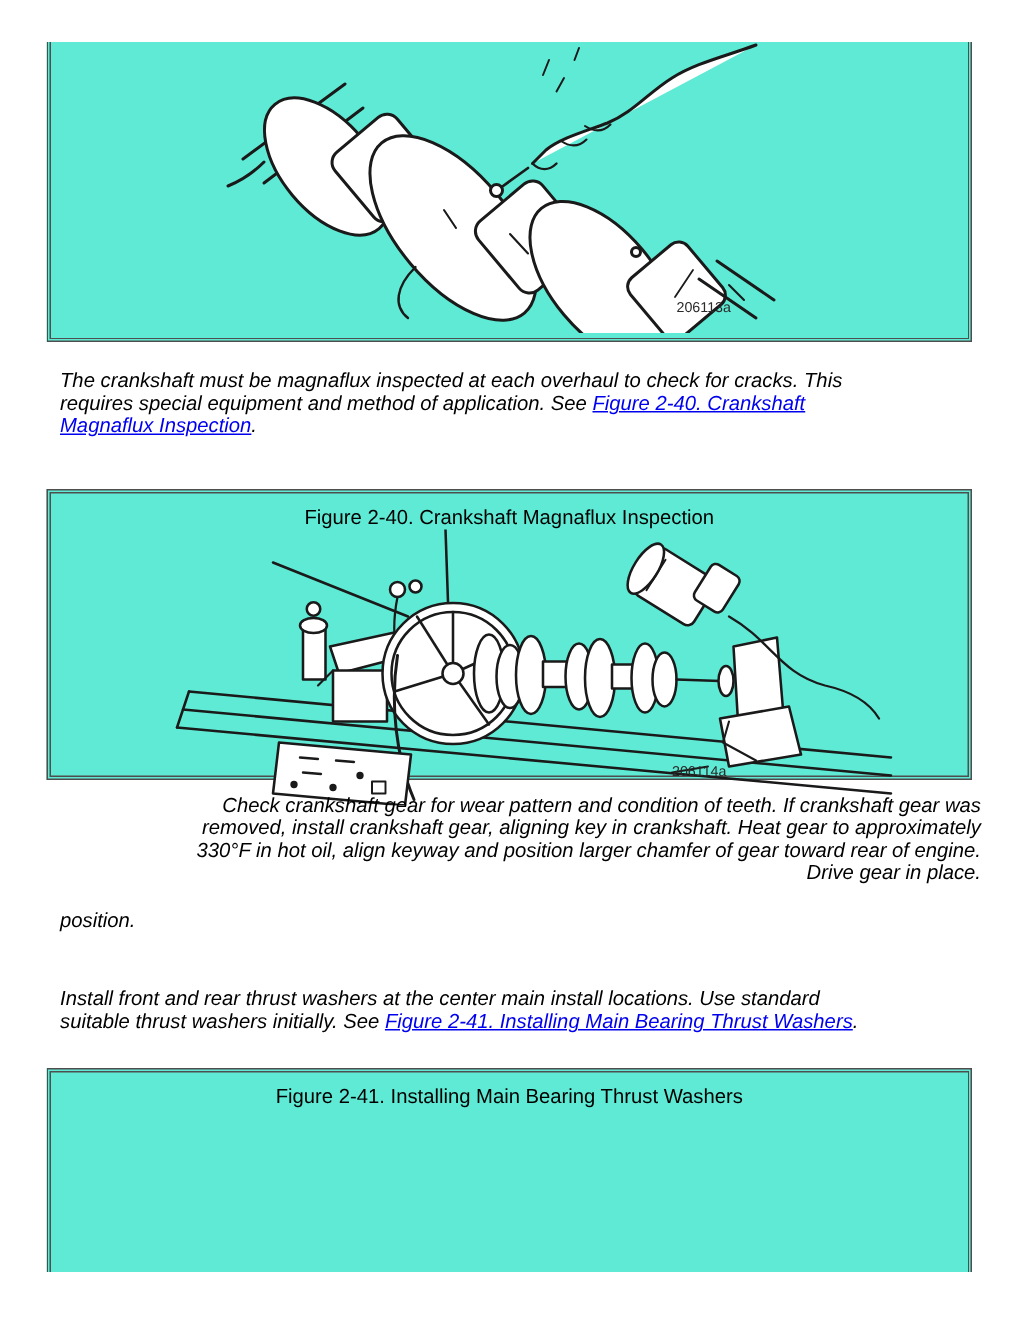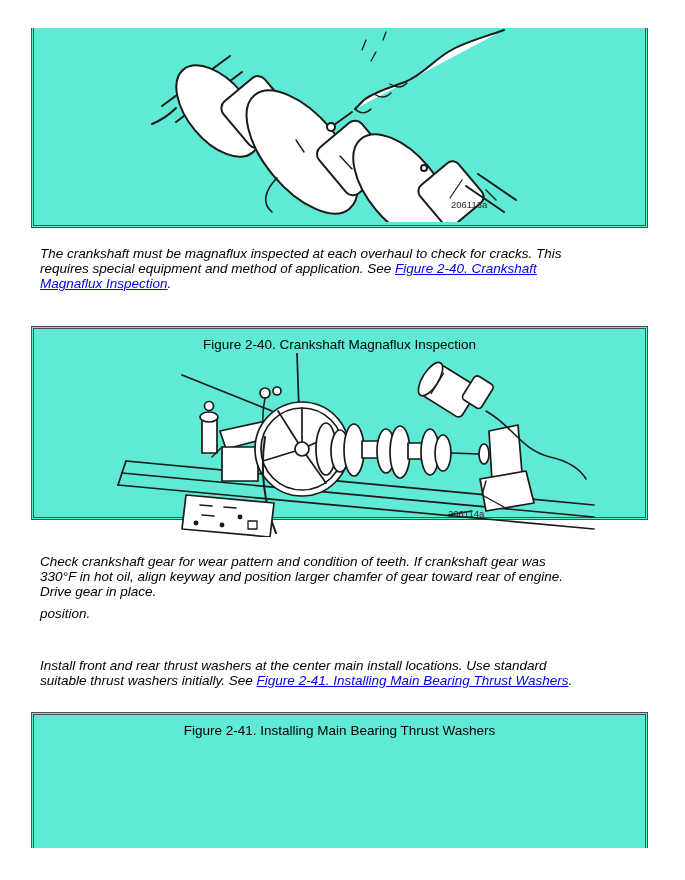--- a/index.html
+++ b/index.html
@@ -15,21 +15,21 @@
   .figbox-240{top:302px;height:194px;margin-top:24px;}
   .figbox-241{top:712px;height:136px;border-bottom:none;}
   .figcaption{
     text-align:center;font-size:13.5px;line-height:16px;padding-top:8px;color:#000;
   }
   .figart{display:block;margin:0 auto;}
   .para{
     position:absolute;left:40px;width:614px;font-size:13.5px;line-height:15px;
     white-space:nowrap;color:#000;
   }
-  .p0{top:246px;} .p1{top:554px;} .p2{top:606px;} .p3{top:658px;}
+  .p0{top:246px;} .p1{top:529px;text-align:right;} .p2{top:606px;} .p3{top:658px;}
   .tline{height:15px;font-style:italic;}
   a.link{color:#0000ee;text-decoration:underline;cursor:pointer;text-align:right;}
   .drawlabel{font-size:9.5px;fill:#2a2a2a;font-family:"Liberation Sans",sans-serif;}
 </style>
 </head>
 <body>
 
 <div class="page">
 
   <div class="figbox figbox-top">
@@ -156,20 +156,21 @@
         <rect x="214" y="168" width="9" height="8" fill="#fff" stroke-width="1.3"></rect>
 
         <path d="M414 162 L438 158" stroke-width="1.3"></path>
       </g>
       <text class="drawlabel" x="414" y="164">206114a</text>
     </svg>
   </div>
 
   <div class="para p1">
       <div class="tline"><span>Check crankshaft gear for wear pattern and condition of teeth. If crankshaft gear was</span></div>
+      <div class="tline"><span>removed, install crankshaft gear, aligning key in crankshaft. Heat gear to approximately</span></div>
       <div class="tline"><span>330°F in hot oil, align keyway and position larger chamfer of gear toward rear of engine.</span></div>
       <div class="tline"><span>Drive gear in place.</span></div>
     </div>
   <div class="para p2">
       <div class="tline"><span>position.</span></div>
     </div>
   <div class="para p3">
       <div class="tline"><span>Install front and rear thrust washers at the center main install locations. Use standard</span></div>
       <div class="tline"><span>suitable thrust washers initially. See </span><a class="link" href="#">Figure 2-41. Installing Main Bearing Thrust Washers</a><span>.</span></div>
     </div>

